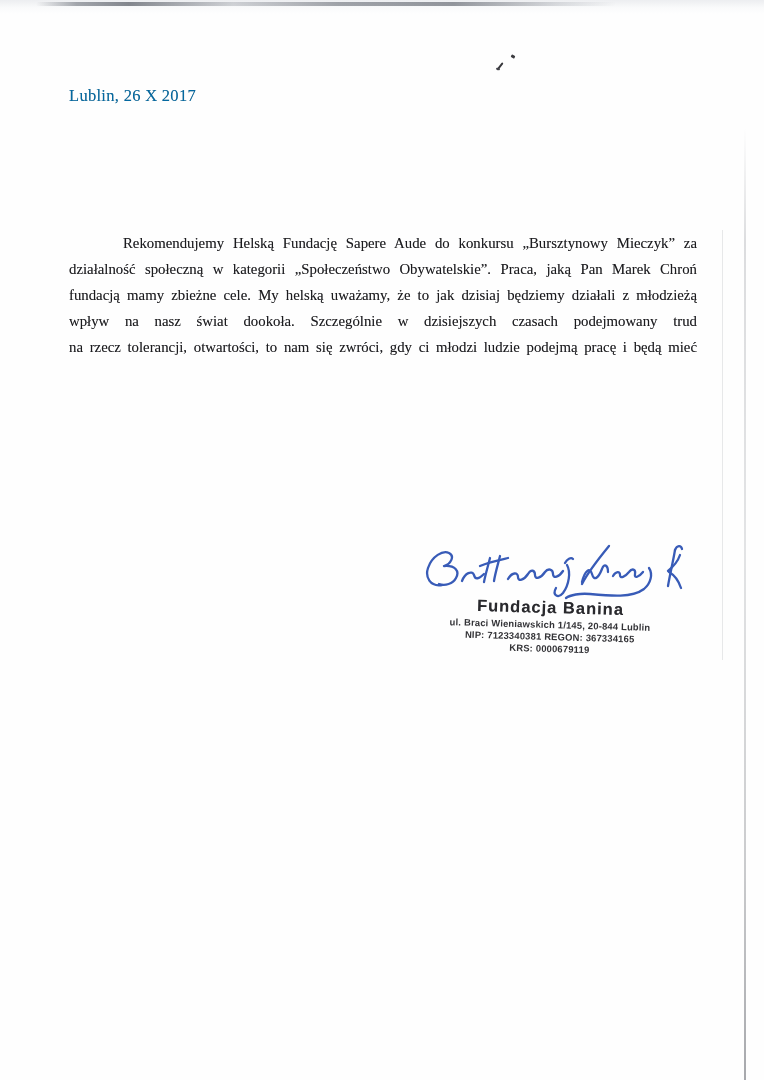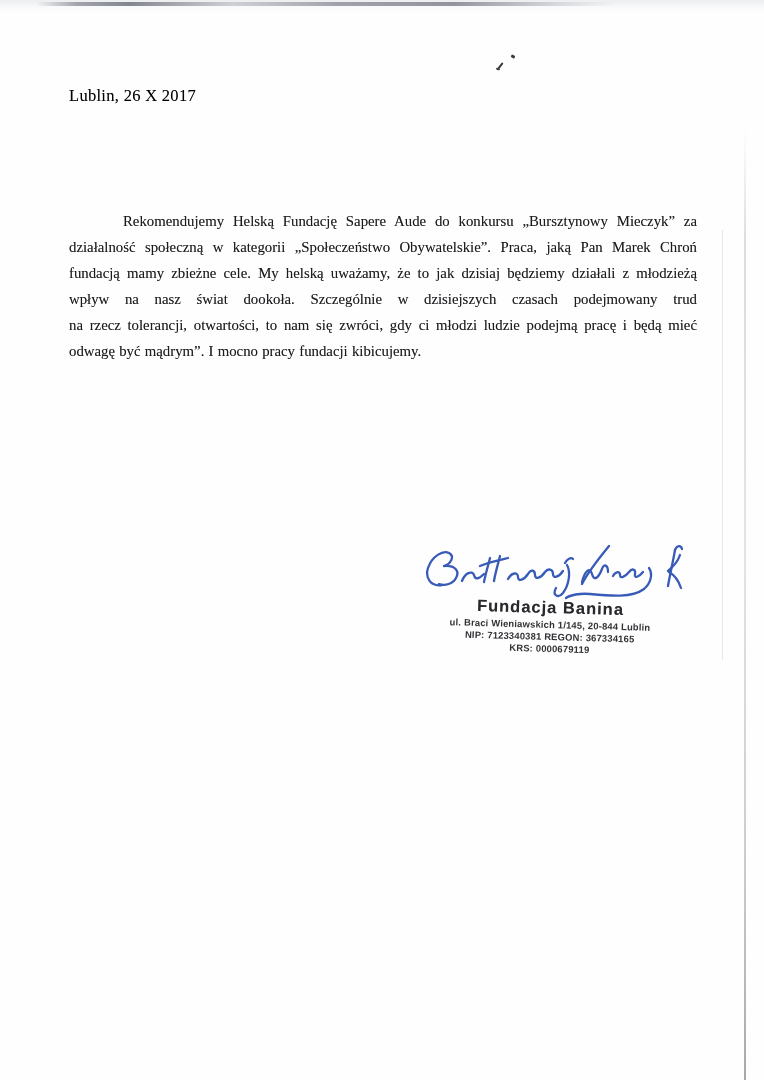--- a/index.html
+++ b/index.html
@@ -89,28 +89,28 @@
     width: 1px; height: 430px;
     background: rgba(190,192,196,0.35);
   }
 
   
   .date-line {
     position: absolute;
     left: 69px; top: 86px;
     font-size: 16.5px;
     letter-spacing: 0.3px;
-    color: #000000;
+    color: #0369a1;
     text-shadow: 0 0 0.5px rgba(20,20,25,0.35);
   }
 
   
   .letter-body {
     position: absolute;
-    left: 69px; top: 208px;
+    left: 69px; top: 230px;
     width: 628px;
     font-size: 14.8px;
     line-height: 26px;
     color: #1c1c1f;
     text-shadow: 0 0 0.5px rgba(20,20,25,0.4);
     word-spacing: 0.5px;
   }
   .body-line {
     text-align: justify;
     text-align-last: justify;
@@ -186,21 +186,20 @@
   <div class="edge-line-faint"></div>
 
   <div class="date-line">Lublin, 26 X 2017</div>
 
   <div class="letter-body">
     <div class="body-line first">Rekomendujemy Helską Fundację Sapere Aude do konkursu „Bursztynowy Mieczyk” za</div>
     <div class="body-line">działalność społeczną w kategorii „Społeczeństwo Obywatelskie”. Praca, jaką Pan Marek Chroń</div>
     <div class="body-line">fundacją mamy zbieżne cele. My helską uważamy, że to jak dzisiaj będziemy działali z młodzieżą</div>
     <div class="body-line">wpływ na nasz świat dookoła. Szczególnie w dzisiejszych czasach podejmowany trud</div>
     <div class="body-line">na rzecz tolerancji, otwartości, to nam się zwróci, gdy ci młodzi ludzie podejmą pracę i będą mieć</div>
-    <div class="body-line last">odwagę być mądrym”. I mocno pracy fundacji kibicujemy.</div>
   </div>
 
   <div class="signature-wrap" title="">
     <svg width="272" height="68" viewBox="0 0 272 68" fill="none" xmlns="http://www.w3.org/2000/svg">
       <g stroke="#2e53b4" stroke-width="2.3" stroke-linecap="round" stroke-linejoin="round" opacity="0.95">
 
         <path d="M24,44 C12,46 7,36 10,27 C14,15 25,9 31,12 C37,15 33,23 26,25 C37,24 42,30 38,37 C35,43 27,45 21,43"></path>
 
         <path d="M44,40 C47,32 54,29 56,34 C57,39 61,38 66,33"></path>
         <path d="M72,17 C70,25 67,35 66,41"></path>

